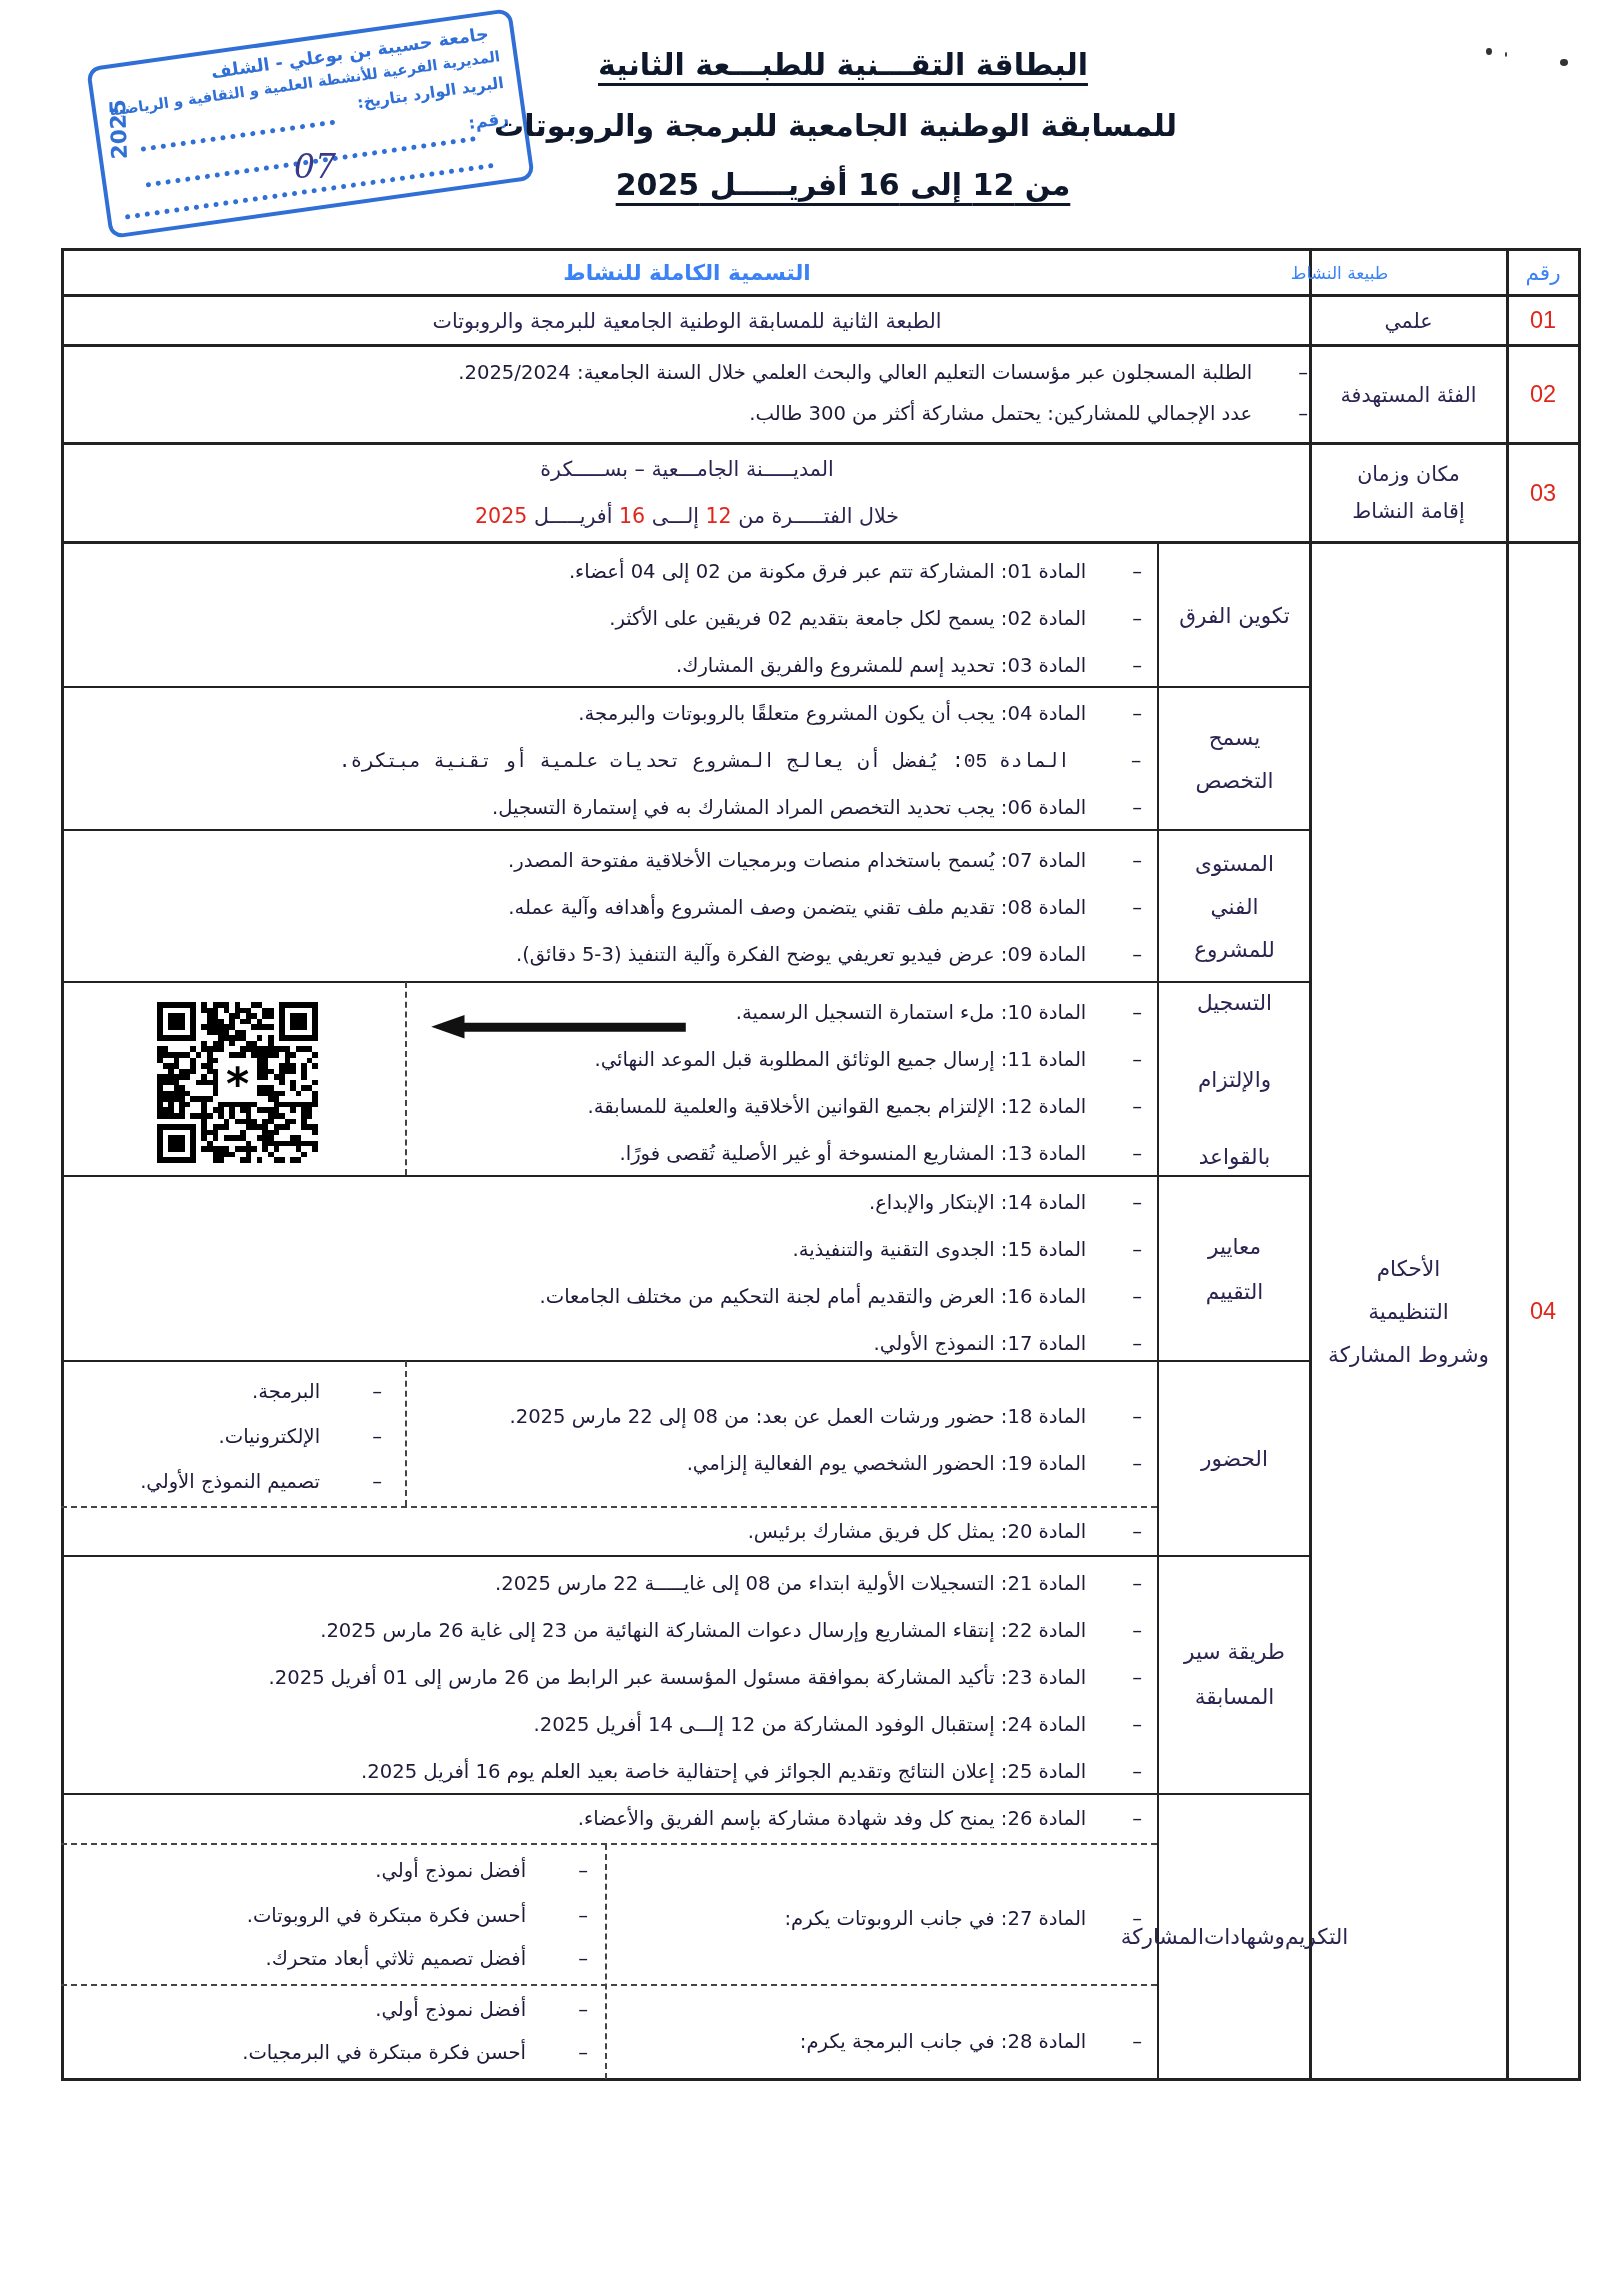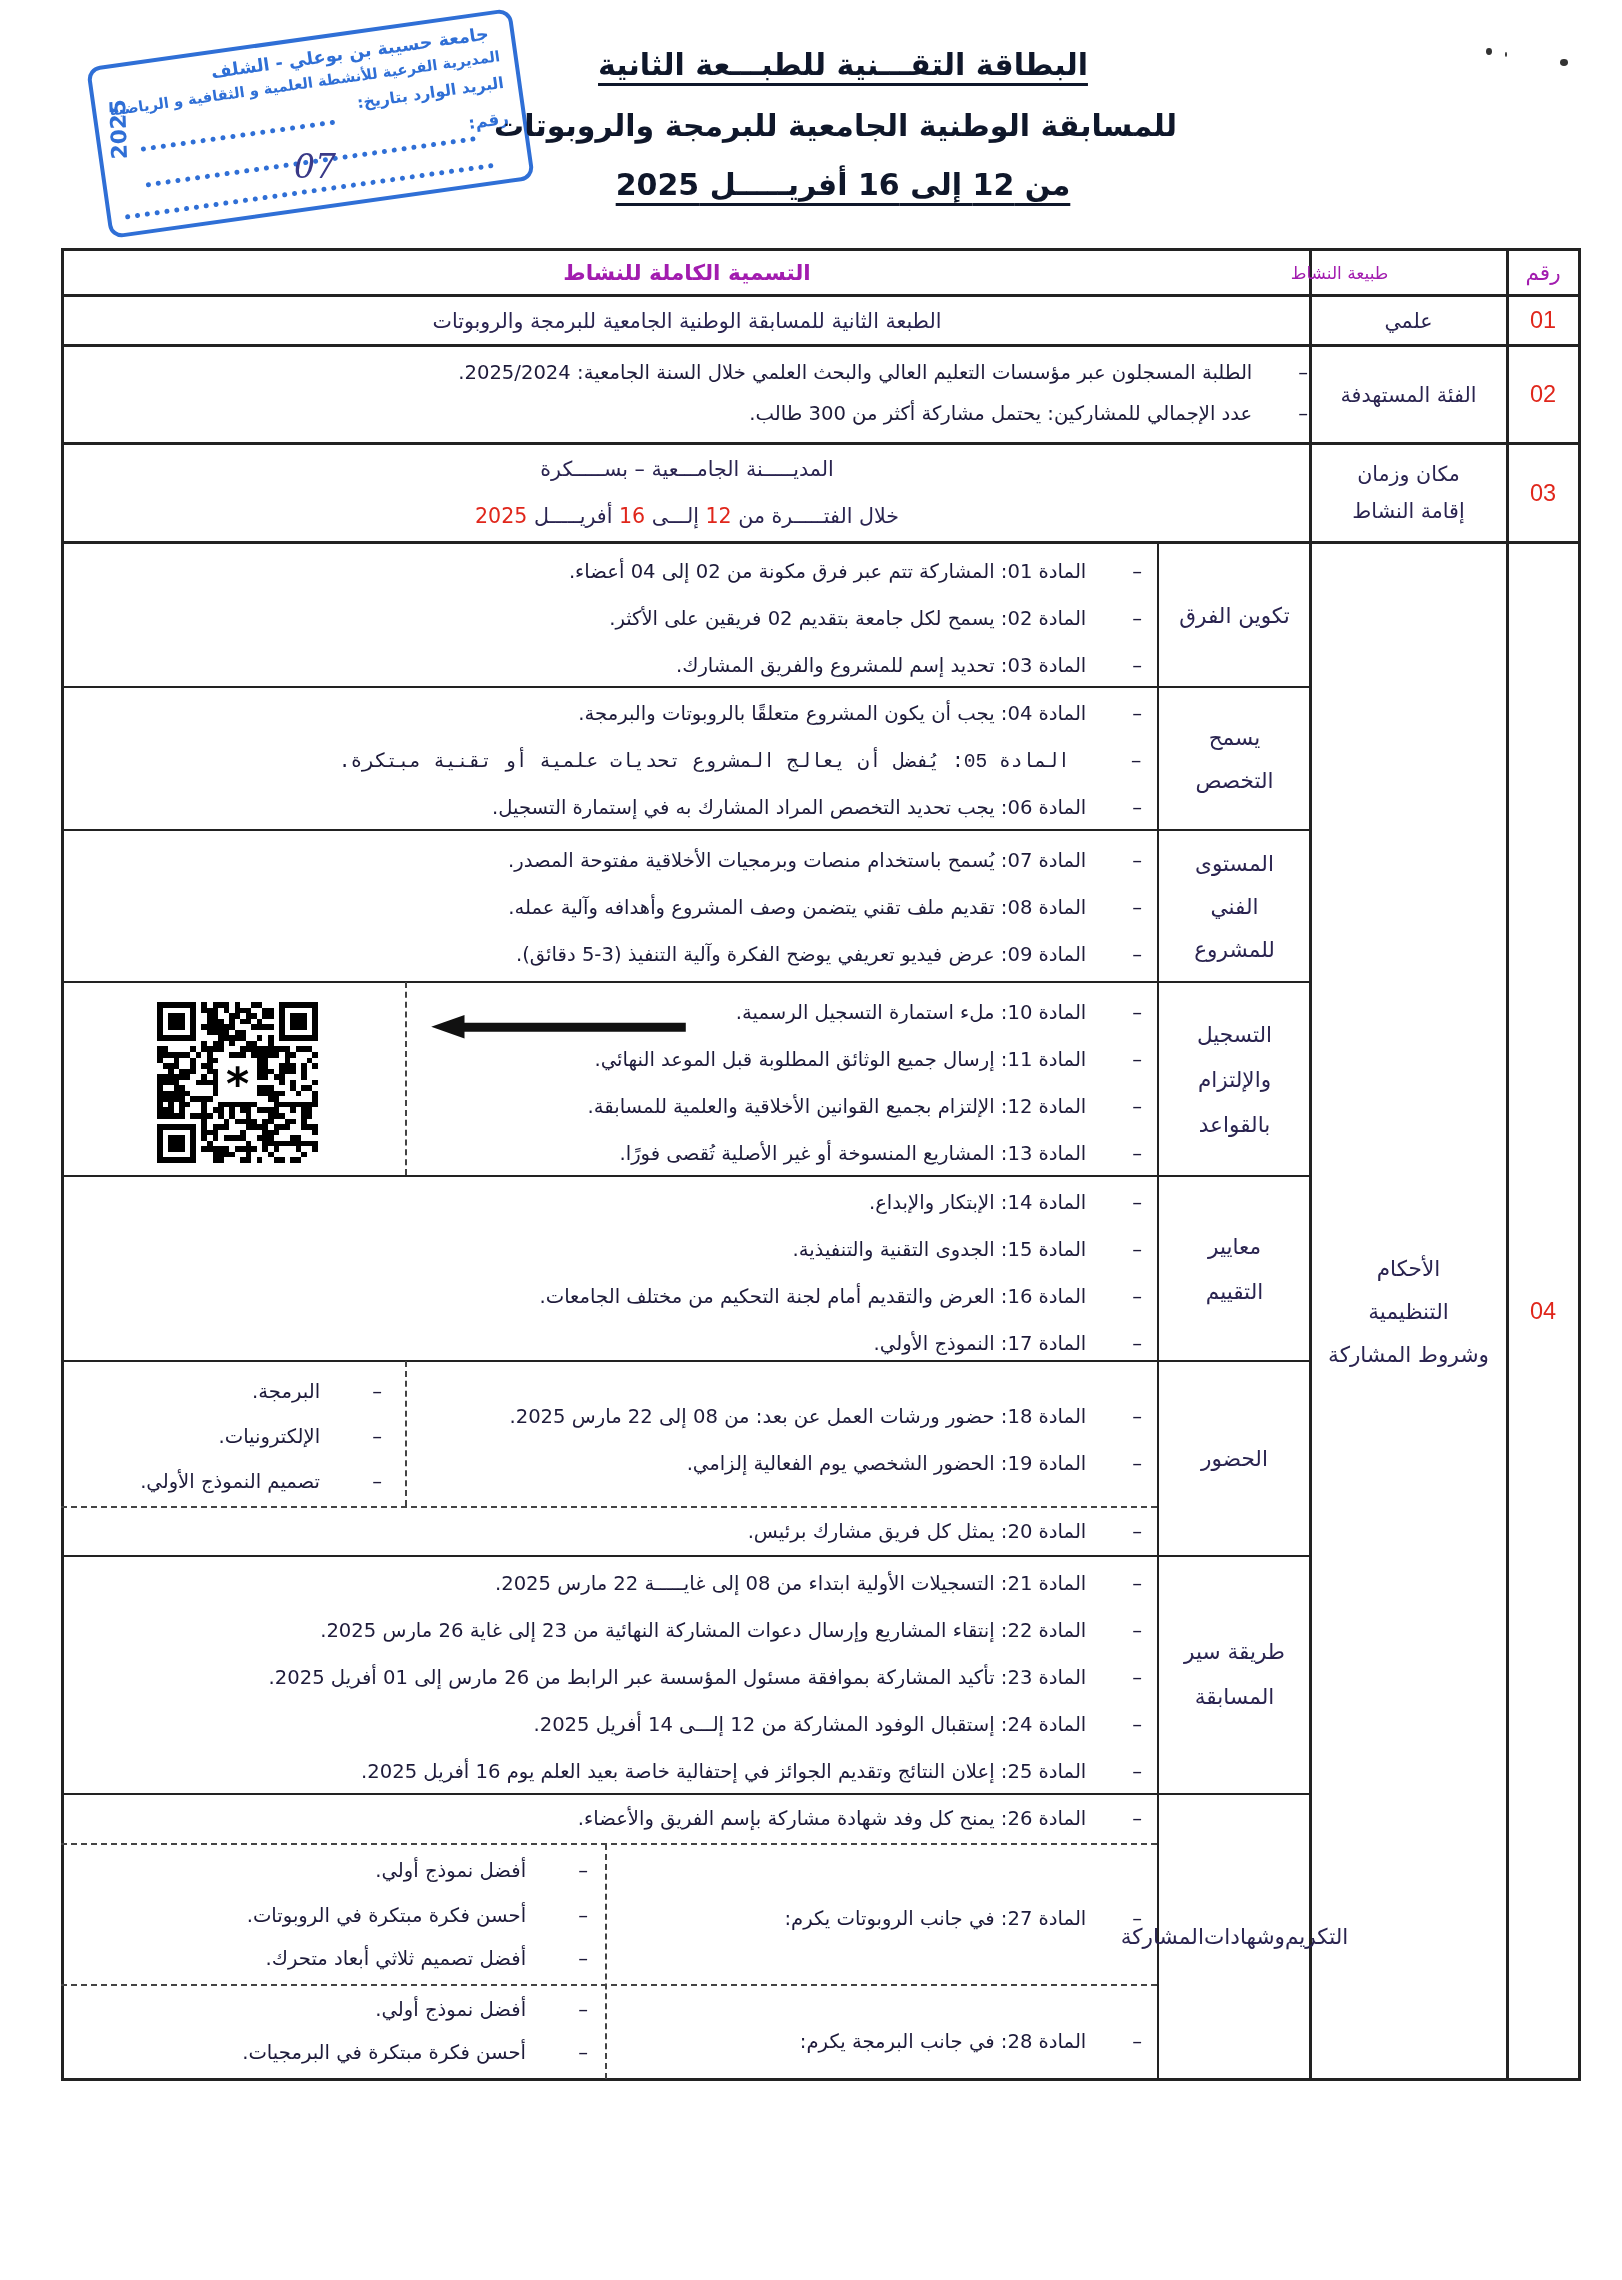--- a/index.html
+++ b/index.html
@@ -18,21 +18,21 @@
   .stamp .dots { position:absolute; border-bottom:5.9px dotted #2f6fd6; height:0; }
   .stamp .year { position:absolute; left:3.9px; top:90px; font-size:21.6px; transform:rotate(-84deg); transform-origin:left top; }
   .sig { position:absolute; left:294px; top:147px; font-size:33px; color:#3a3a88; font-family:"DejaVu Serif", serif; font-style:italic; }
   .speck { position:absolute; background:#333; border-radius:50%; }
 
   .line { position:absolute; background:#222; }
   .dline { position:absolute; border-top:2px dashed #444; height:0; }
   .vdline { position:absolute; border-left:2px dashed #444; width:0; }
   .cell { position:absolute; display:flex; align-items:center; justify-content:center;
           text-align:center; direction:rtl; font-size:20.6px; color:#2a2450; }
-  .red { color:#a21caf; }
+  .red { color:#3b82f6; }
   .num { font-family:"Liberation Sans", sans-serif; font-size:23.5px; color:#e0261b; }
   .lst { position:absolute; direction:rtl; font-size:19.6px; color:#1e1b3a; }
   .lst .li { position:absolute; right:0; white-space:nowrap; }
   .lst .dash { display:inline-block; width:37px; text-align:right; }
   .hl { color:#e0261b; }
   .qr { position:absolute; left:157px; top:1002px; width:161px; height:161px; }
   .arrow { position:absolute; left:431px; top:1015px; width:255px; height:23.5px; }
 </style>
 </head>
 <body>
@@ -127,21 +127,21 @@
 <div class="cell" style="left:1159px;top:544px;width:151px;height:142px;font-size:21.6px;">تكوين الفرق</div>
 <div class="cell" style="left:1159px;top:688px;width:151px;height:141px;flex-direction:column;line-height:43px;font-size:21.6px;">
   <span>يسمح</span>
   <span>التخصص</span>
 </div>
 <div class="cell" style="left:1159px;top:831px;width:151px;height:150px;flex-direction:column;line-height:43px;font-size:21.6px;">
   <span>المستوى</span>
   <span>الفني</span>
   <span>للمشروع</span>
 </div>
-<div class="cell" style="left:1159px;top:983px;width:151px;height:192px;flex-direction:column;line-height:45px;font-size:21.6px;">
+<div class="cell" style="left:1159px;top:983px;width:151px;height:192px;flex-direction:column;line-height:45px;font-size:21.6px;gap:32px;">
   <span>التسجيل</span>
   <span>والإلتزام</span>
   <span>بالقواعد</span>
 </div>
 <div class="cell" style="left:1159px;top:1177px;width:151px;height:183px;flex-direction:column;line-height:45px;font-size:21.6px;">
   <span>معايير</span>
   <span>التقييم</span>
 </div>
 <div class="cell" style="left:1159px;top:1362px;width:151px;height:192px;font-size:21.6px;">الحضور</div>
 <div class="cell" style="left:1159px;top:1556px;width:151px;height:236px;flex-direction:column;line-height:45px;font-size:21.6px;">

